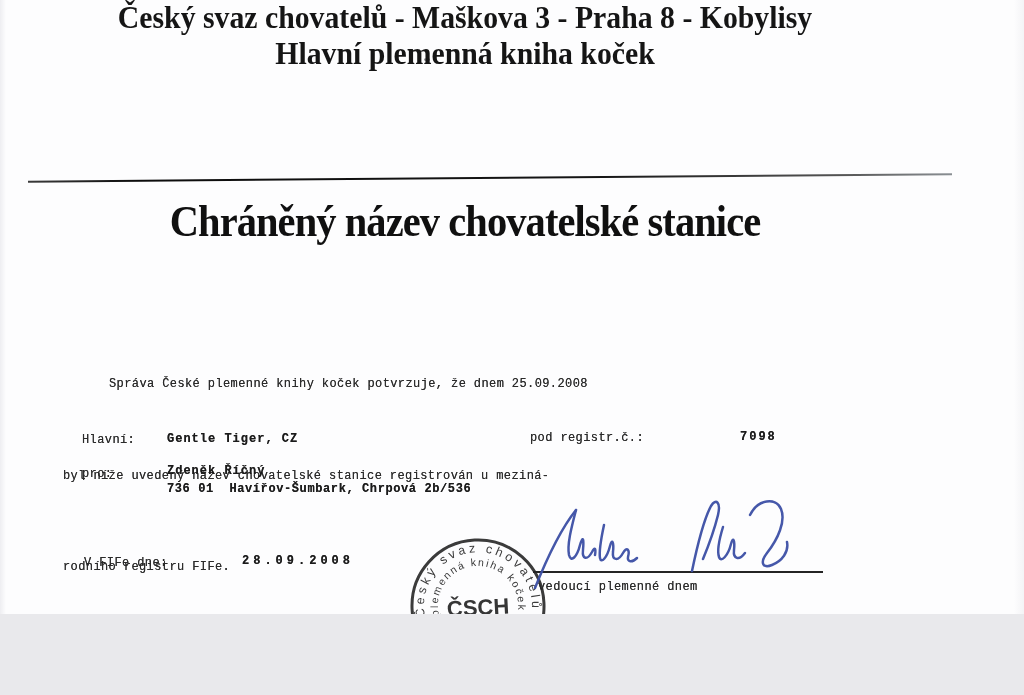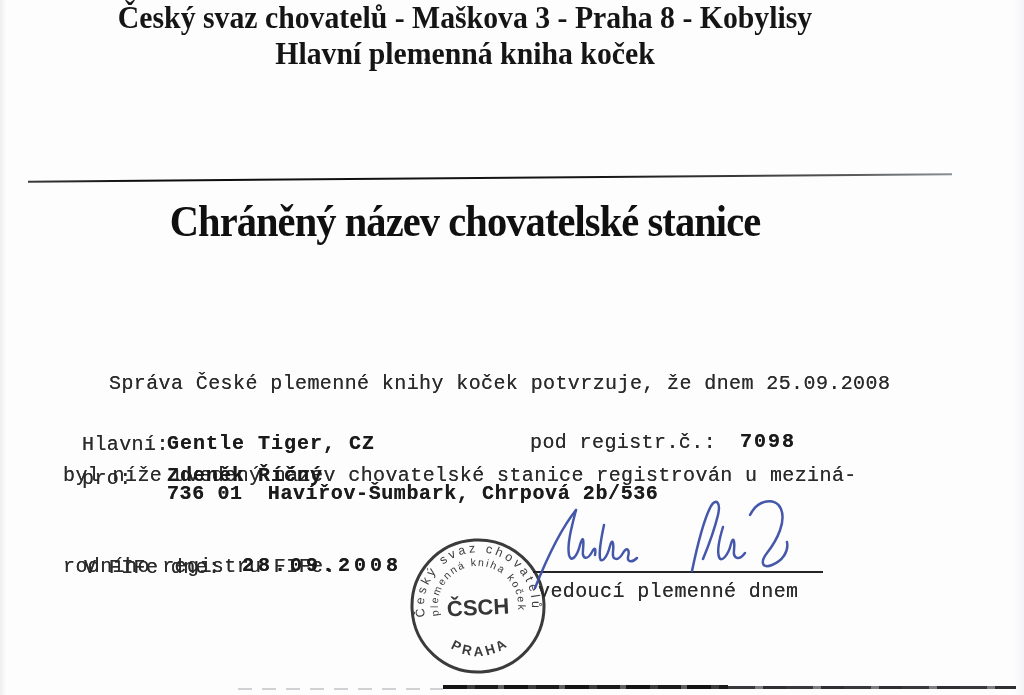--- a/index.html
+++ b/index.html
@@ -3,21 +3,21 @@
 <meta charset="utf-8">
 <style>
   html, body { margin: 0; padding: 0; }
   body {
     width: 1024px; height: 695px;
     background: #e9e9ec;
     font-family: "Liberation Sans", sans-serif;
   }
   .page {
     position: relative;
-    width: 1024px; height: 695px;
+    width: 1024px; height: 614px;
     overflow: hidden;
     background: #fdfdfe;
     background-image:
       linear-gradient(90deg, rgba(210,210,218,.35) 0, rgba(255,255,255,0) 6px),
       linear-gradient(270deg, rgba(215,215,222,.25) 0, rgba(255,255,255,0) 10px);
   }
   .abs { position: absolute; }
 
   
   .letterhead {
@@ -46,21 +46,21 @@
     font-weight: bold;
     font-size: 44px;
     color: #101010;
     transform: scaleX(.92);
     letter-spacing: -1px;
   }
 
   
   .mono {
     font-family: "Liberation Mono", "DejaVu Sans Mono", monospace;
-    font-size: 20px;
+    font-size: 12px;
     color: #2a2a2a;
     white-space: pre;
     letter-spacing: .4px;
     text-shadow: 0 0 .5px rgba(25,25,25,.75);
   }
   .mono.b { font-weight: bold; color: #1b1b1b; }
 
   .para { left: 63px; top: 308px; line-height: 30.5px; }
   .para .indent { padding-left: 46px; }
 

